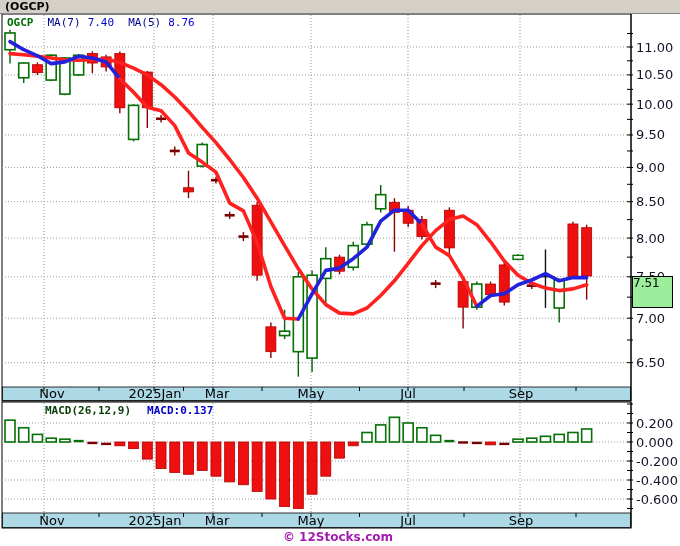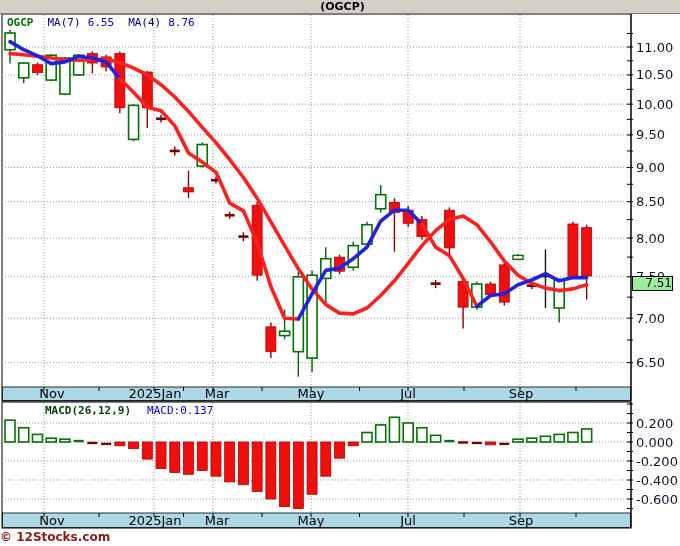--- a/index.html
+++ b/index.html
@@ -4,61 +4,61 @@
 <style>
   html,body{margin:0;padding:0;background:#fff;}
   .stage{
     position:relative;width:680px;height:546px;background:#fff;overflow:hidden;
     font-family:"DejaVu Sans",sans-serif;
   }
   .titlebar{
     position:absolute;left:0;top:0;width:680px;height:14px;
     background:#d4d0c8;border-bottom:1px solid #808080;
     font-family:"DejaVu Sans",sans-serif;font-size:11px;font-weight:bold;color:#000;
-    line-height:13px;padding-left:5px;box-sizing:border-box;text-align:center;
+    line-height:13px;padding-left:5px;box-sizing:border-box;
   }
   .legend{
     position:absolute;left:7px;top:16px;height:13px;
     font-family:"DejaVu Sans Mono","Liberation Mono",monospace;
     font-size:11px;line-height:13px;white-space:nowrap;z-index:5;
   }
   .legend .sym{color:#007000;font-weight:bold;margin-right:14px;margin-top:19px;}
   .legend .ma-lab{color:#00008b;margin-right:7px;}
   .legend .ma-val{color:#0000cc;margin-right:14px;}
   .macd-legend{
     position:absolute;left:6px;top:404px;height:13px;
     font-family:"DejaVu Sans Mono","Liberation Mono",monospace;
     font-size:11px;line-height:13px;white-space:nowrap;z-index:5;
   }
   .macd-legend .params{color:#063c06;font-weight:bold;margin-right:16px;padding-left:39px;}
-  .macd-legend .val{color:#0000cc;font-weight:normal;margin-top:41px;}
+  .macd-legend .val{color:#0000cc;font-weight:bold;margin-top:41px;}
   .price-badge{
-    position:absolute;left:632px;top:276px;width:41px;height:15px;
+    position:absolute;left:632px;top:276px;width:41px;height:32px;
     background:#9cee9c;border:1px solid #000;box-sizing:border-box;
-    font-size:12px;line-height:13px;text-align:right;color:#000;z-index:6;
+    font-size:12px;line-height:13px;text-align:left;color:#000;z-index:6;
   }
   .footer{
     position:absolute;left:0;top:529px;width:676px;height:17px;
-    text-align:left;font-size:12px;font-weight:bold;color:#7f1d1d;
+    text-align:center;font-size:12px;font-weight:bold;color:#a21caf;
     line-height:17px;background:#fff;
   }
   svg{position:absolute;left:0;top:14px;}
   svg text{font-family:"DejaVu Sans",sans-serif;}
 </style>
 </head>
 <body>
 
 <div class="stage">
 
   <div class="titlebar">
     <span>(OGCP)</span>
   </div>
 
   <div class="legend">
-    <span class="sym">OGCP</span><span class="ma-lab">MA(7)</span><span class="ma-val">6.55</span><span class="ma-lab">MA(4)</span><span class="ma-val">8.76</span>
+    <span class="sym">OGCP</span><span class="ma-lab">MA(7)</span><span class="ma-val">7.40</span><span class="ma-lab">MA(5)</span><span class="ma-val">8.76</span>
   </div>
 
   <div class="macd-legend">
     <span class="params">MACD(26,12,9)</span><span class="val">MACD:0.137</span>
   </div>
 
   <div class="price-badge">7.51</div>
 
   <svg id="chart-svg" width="680" height="515" viewBox="0 14 680 515">
       <rect x="2" y="14" width="629" height="387" fill="#fff" stroke="#000" stroke-width="1"></rect>

